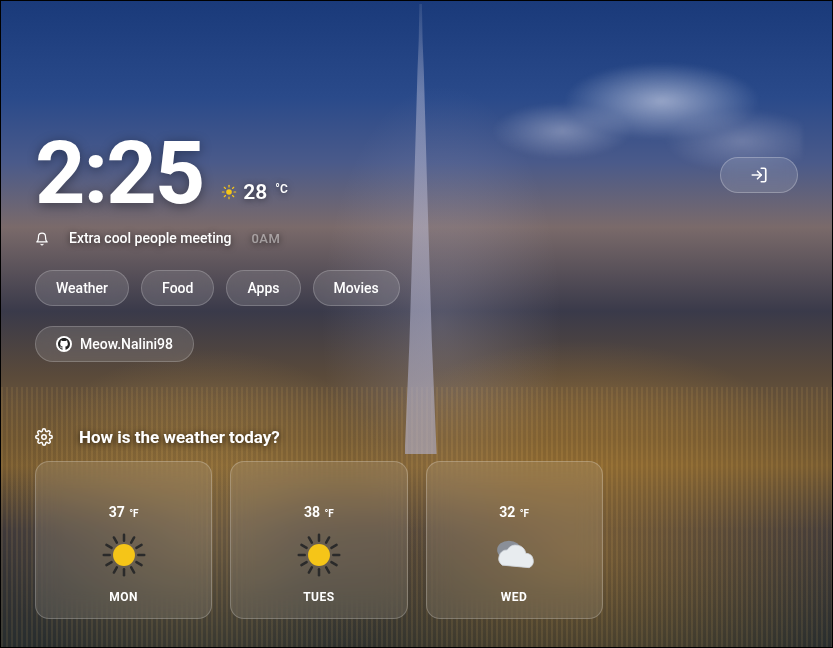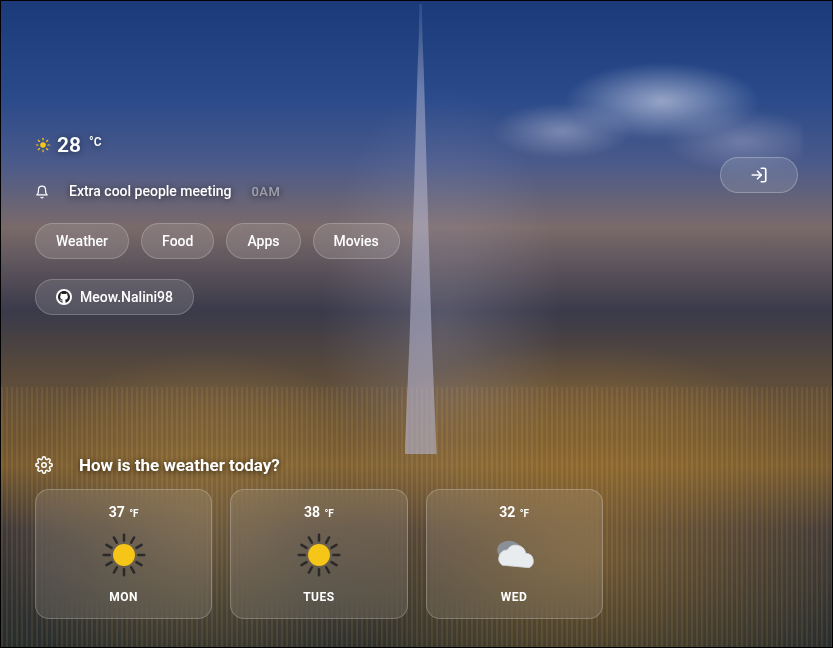--- a/index.html
+++ b/index.html
@@ -166,21 +166,21 @@
     background: rgba(255,255,255,0.10);
     border: 1px solid rgba(255,255,255,0.22);
     backdrop-filter: blur(12px);
     border-radius: 14px;
     padding: 14px 10px 14px;
     display: flex;
     flex-direction: column;
     align-items: center;
     gap: 8px;
   }
-  .card-temp { font-size: 14px; font-weight: 700; }
+  .card-temp { font-size: 14px; font-weight: 700; margin-top: 28px; }
   .card-temp .u { font-size: 10px; margin-left: 1px; }
   .card-icon { width: 54px; height: 54px; display:flex; align-items:center; justify-content:center; }
   .card-day { font-size: 12px; font-weight: 700; letter-spacing: 0.5px; }
   svg { display: block; }
 </style>
 </head>
 <body>
 
 <div class="bg">
   <div class="clouds"></div>
@@ -192,20 +192,21 @@
 
   <div class="logout-btn">
     <svg width="18" height="18" viewBox="0 0 24 24" fill="none" stroke="#fff" stroke-width="2.2" stroke-linecap="round" stroke-linejoin="round">
       <path d="M15 3h4a2 2 0 0 1 2 2v14a2 2 0 0 1-2 2h-4"></path>
       <polyline points="10 17 15 12 10 7"></polyline>
       <line x1="15" y1="12" x2="3" y2="12"></line>
     </svg>
   </div>
 
   <div class="time-row">
+    <div class="time">2:25</div>
     <div class="temp-now">
       <svg class="sun-small" viewBox="0 0 24 24">
         <circle cx="12" cy="12" r="4.2" fill="#f5c518"></circle>
         <g stroke="#f5c518" stroke-width="1.8" stroke-linecap="round">
           <line x1="12" y1="2" x2="12" y2="4.5"></line>
             <line x1="12" y1="19.5" x2="12" y2="22"></line>
           <line x1="2" y1="12" x2="4.5" y2="12"></line>
             <line x1="19.5" y1="12" x2="22" y2="12"></line>
           <line x1="4.9" y1="4.9" x2="6.7" y2="6.7"></line>
             <line x1="17.3" y1="17.3" x2="19.1" y2="19.1"></line>

